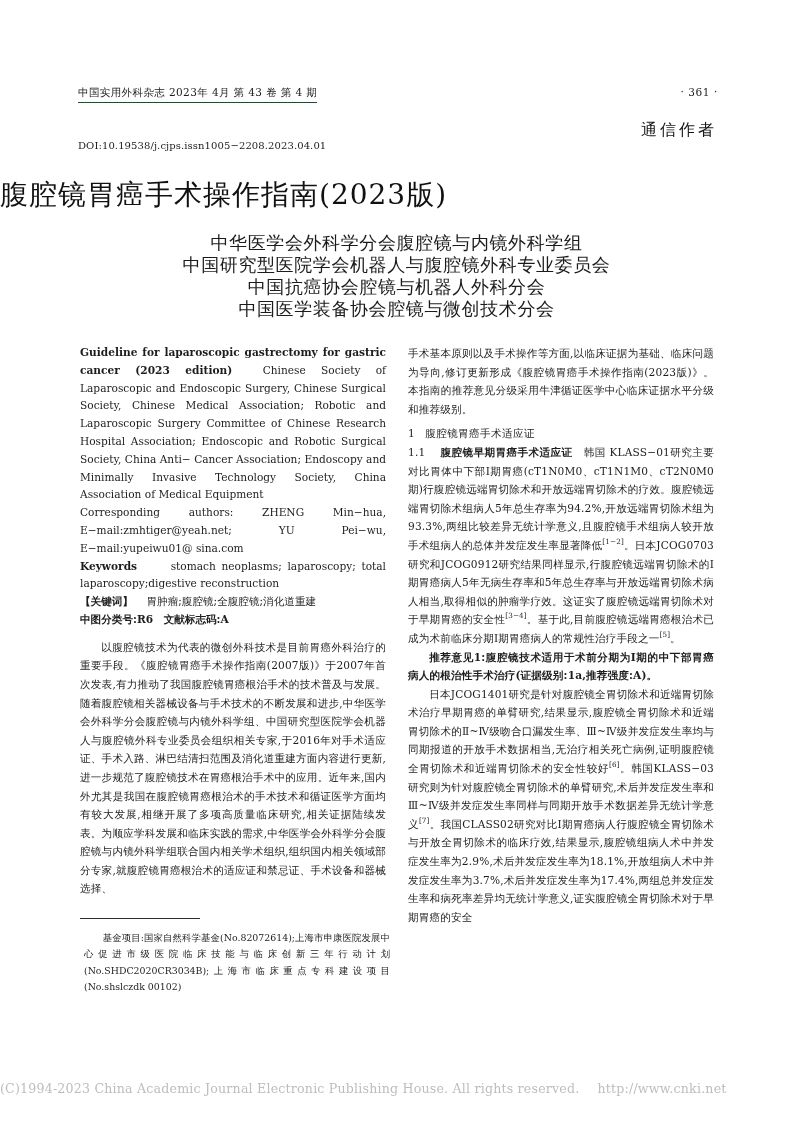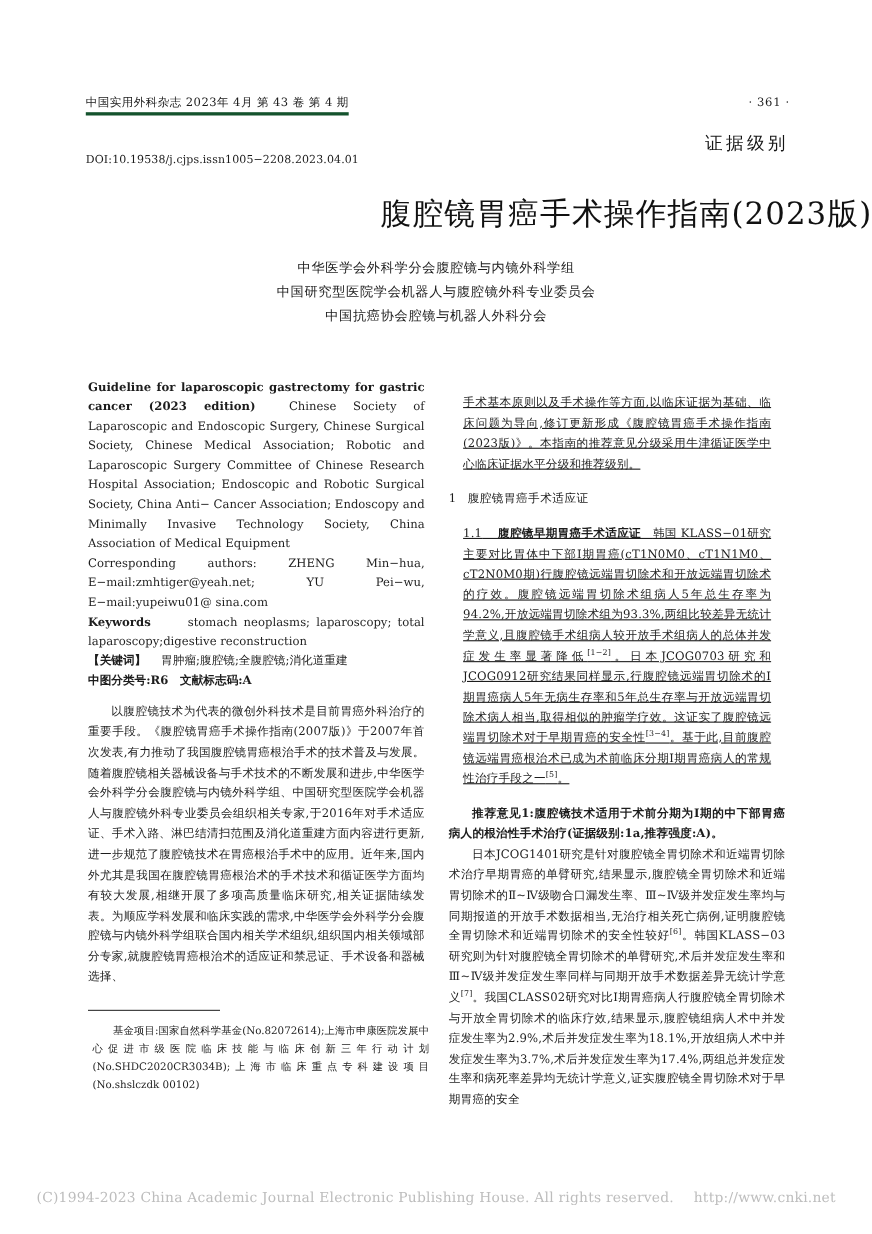--- a/index.html
+++ b/index.html
@@ -30,21 +30,21 @@
     left: 78px;
     top: 86px;
     width: 640px;
     display: flex;
     align-items: baseline;
     justify-content: space-between;
   }
   .runhead-left {
     font-size: 10.5px;
     letter-spacing: 0.4px;
-    border-bottom: 3px solid #14532d;
+    border-bottom: 1px solid #14532d;
     padding-bottom: 2px;
     white-space: nowrap;
     font-family: "DejaVu Serif", "Liberation Serif", serif;
   }
   .runhead-right {
     font-size: 10.5px;
     letter-spacing: 0.6px;
     white-space: nowrap;
     padding-bottom: 2px;
   }
@@ -67,33 +67,33 @@
     letter-spacing: 0.1px;
     color: #1b1b1b;
   }
 
   
   .title {
     position: absolute;
     left: 0;
     top: 176px;
     width: 793px;
-    text-align: right;
+    text-align: left;
     font-size: 28px;
     letter-spacing: 1px;
     font-family: "DejaVu Serif", "Liberation Serif", serif;
     color: #111;
   }
   .authors {
     position: absolute;
     left: 0;
     top: 232px;
     width: 793px;
     text-align: center;
-    font-size: 12px;
+    font-size: 18px;
     line-height: 22px;
     letter-spacing: 0.6px;
     color: #1b1b1b;
   }
   .authors div { white-space: nowrap; }
 
   
   .col {
     position: absolute;
     top: 344px;
@@ -128,26 +128,25 @@
     text-align: justify;
   }
   .p-cn {
     margin: 0;
     text-indent: 2em;
     line-height: 18.6px;
     text-align: justify;
     letter-spacing: 0.15px;
   }
   .p-cn-noind {
-    margin: 13px;
+    margin: 0;
     text-indent: 0;
     line-height: 18.6px;
     text-align: justify;
     letter-spacing: 0.15px;
-    text-decoration: underline;
   }
   .gap { height: 9px; }
 
   .h1-head {
     margin: 6px 0 0 0;
     font-weight: normal;
     letter-spacing: 0.4px;
     line-height: 18.6px;
   }
   .h1-num { margin-right: 10px; }
@@ -176,48 +175,49 @@
     color: #1d1d1d;
   }
   .footnote p { margin: 0; text-indent: 2em; }
 
   
   .cnki {
     position: absolute;
     left: 0;
     top: 1081px;
     width: 793px;
-    text-align: center;
+    text-align: left;
     font-size: 12.6px;
     color: #bdbdbd;
     letter-spacing: 0.2px;
     font-family: "DejaVu Serif", "Liberation Serif", serif;
   }
   .cnki .url { margin-left: 18px; }
 </style>
 </head>
 <body>
 
 <div class="page">
 
   <div class="runhead">
     <span class="runhead-left">中国实用外科杂志  2023年 4月  第 43 卷  第 4 期</span>
     <span class="runhead-right">· 361 ·</span>
   </div>
 
-  <div class="section-kind">证据级别</div>
+  <div class="section-kind">通信作者</div>
 
   <div class="doi">DOI:10.19538/j.cjps.issn1005−2208.2023.04.01</div>
 
   <div class="title">腹腔镜胃癌手术操作指南(2023版)</div>
 
   <div class="authors">
     <div>中华医学会外科学分会腹腔镜与内镜外科学组</div>
     <div>中国研究型医院学会机器人与腹腔镜外科专业委员会</div>
     <div>中国抗癌协会腔镜与机器人外科分会</div>
+    <div>中国医学装备协会腔镜与微创技术分会</div>
   </div>
 
   <div class="col col-left">
 
     <p class="p-en"><span class="en-title">Guideline for laparoscopic gastrectomy for gastric cancer (2023 edition)</span><span class="en-body">&nbsp;&nbsp;</span><span class="en-body">Chinese Society of Laparoscopic and Endoscopic Surgery, Chinese Surgical Society, Chinese Medical Association; Robotic and Laparoscopic Surgery Committee of Chinese Research Hospital Association; Endoscopic and Robotic Surgical Society, China Anti− Cancer Association; Endoscopy and Minimally Invasive Technology Society, China Association of Medical Equipment</span></p>
 
     <p class="p-en"><span class="en-body">Corresponding authors: ZHENG Min−hua, E−mail:zmhtiger@yeah.net; YU Pei−wu, E−mail:yupeiwu01@ sina.com</span></p>
 
     <p class="p-kw"><span class="kw-label">Keywords</span>&nbsp;&nbsp;&nbsp;&nbsp;&nbsp;&nbsp;<span>stomach neoplasms; laparoscopy; total laparoscopy;digestive reconstruction</span></p>
 

